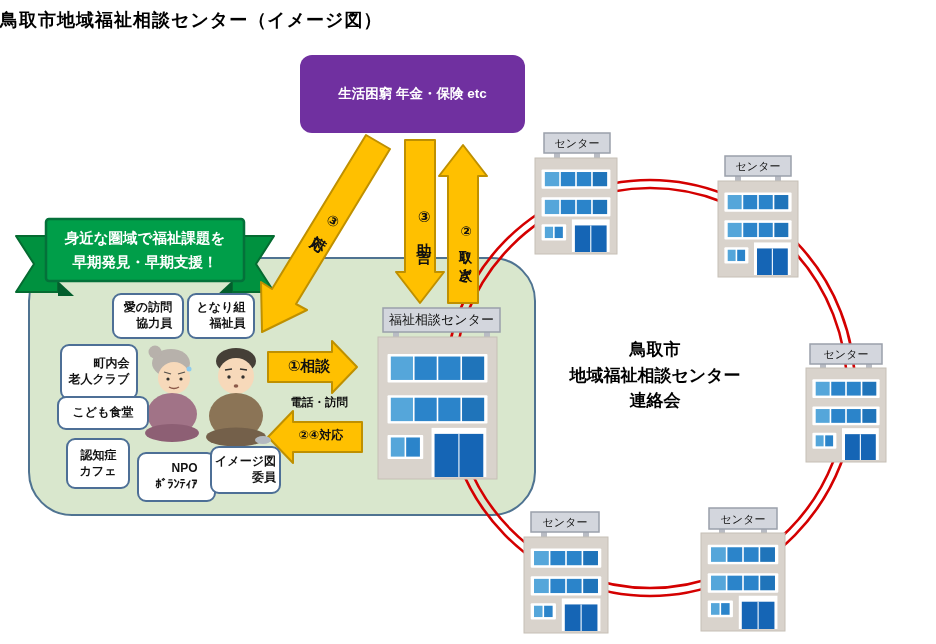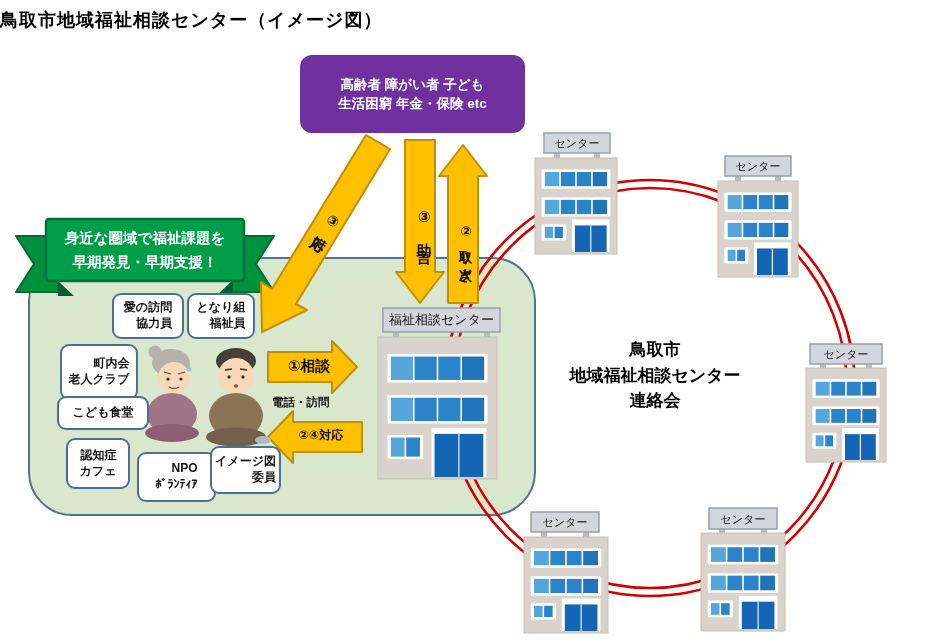--- a/index.html
+++ b/index.html
@@ -20,21 +20,21 @@
     border-radius:12px;color:#fff;display:flex;flex-direction:column;align-items:center;
     justify-content:center;gap:1px;
   }
   .gov-title{font-size:16.5px;font-weight:bold;text-decoration:underline;}
   .gov-line{font-size:13.5px;font-weight:bold;}
   .ribbon-text{left:46px;top:227px;width:198px;text-align:center;color:#fff;font-weight:bold;font-size:14.5px;line-height:1.65;}
   .lbl-diag{left:320px;top:174px;width:22px;height:92px;writing-mode:vertical-rl;transform:rotate(31deg);transform-origin:center;font-size:14.5px;font-weight:bold;text-align:center;}
   .lbl-advice{left:409px;top:168px;width:24px;height:112px;writing-mode:vertical-rl;font-size:15px;font-weight:bold;letter-spacing:5px;text-align:center;}
   .lbl-referral{left:452px;top:180px;width:22px;height:138px;writing-mode:vertical-rl;font-size:13.5px;font-weight:bold;letter-spacing:1px;text-align:center;}
   .lbl-consult{left:276px;top:357px;width:66px;text-align:center;font-size:15px;font-weight:bold;}
-  .lbl-phone{left:272px;top:395px;width:76px;text-align:left;font-size:11.5px;font-weight:bold;}
+  .lbl-phone{left:272px;top:395px;width:76px;text-align:right;font-size:11.5px;font-weight:bold;}
   .lbl-back{left:283px;top:427px;width:76px;text-align:center;font-size:12px;font-weight:bold;}
   .main-sign-label{left:383px;top:308px;width:117px;height:24px;line-height:24px;text-align:center;font-size:13px;color:#111;}
   .network-label{left:540px;top:337px;width:230px;text-align:center;font-size:17px;font-weight:bold;line-height:1.5;white-space:pre-line;color:#000;}
   .cbox{
     position:absolute;z-index:3;background:#fff;border:2px solid #4d6f96;border-radius:9px;
     display:flex;align-items:center;justify-content:center;text-align:right;
     font-size:12px;font-weight:bold;color:#111;white-space:pre-line;line-height:1.3;box-sizing:border-box;
   }
 </style>
 </head>
@@ -230,21 +230,20 @@
           <rect x="431.55" y="427.88" width="54.74" height="49.120000000000005" fill="#fff"></rect>
           <rect x="434.55" y="433.88" width="48.74" height="43.120000000000005" fill="#1565b5"></rect>
           <line x1="458.92" y1="433.88" x2="458.92" y2="477" stroke="#e8f2fb" stroke-width="1.2"></line>
         </g>
       </g>
   </svg>
 
   <div class="txt title">鳥取市地域福祉相談センター（イメージ図）</div>
 
   <div class="txt gov">
-    <span class="gov-line">高齢者 障がい者 子ども</span>
     <span class="gov-line">生活困窮 年金・保険 etc</span>
   </div>
 
   <div class="txt ribbon-text">
     <div>身近な圏域で福祉課題を</div>
     <div>早期発見・早期支援！</div>
   </div>
 
   <div class="txt lbl-diag">③対応</div>
   <div class="txt lbl-advice">③助言</div>

